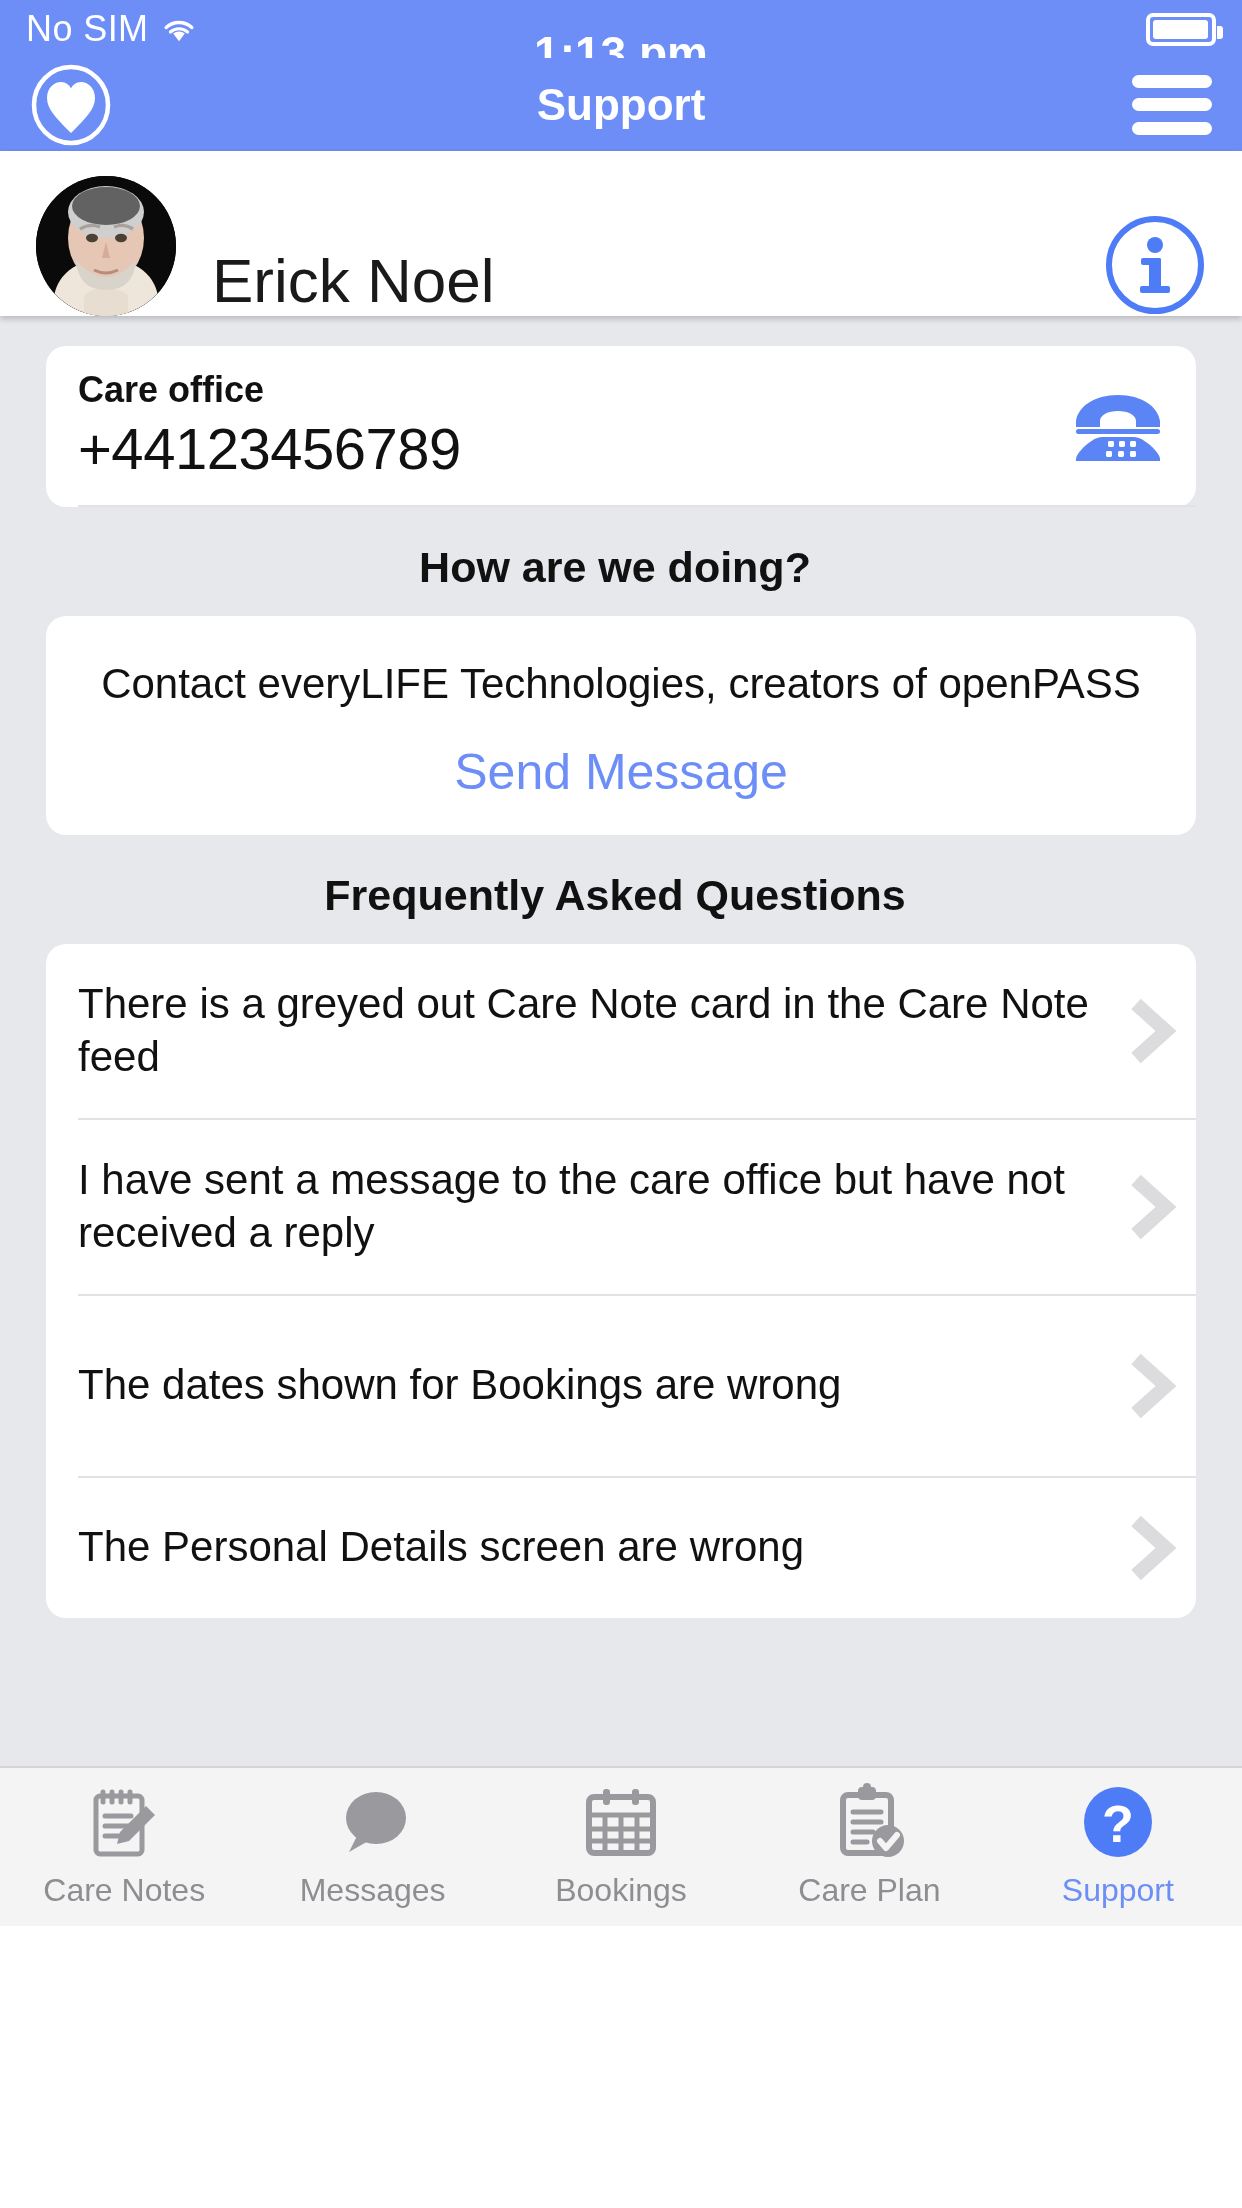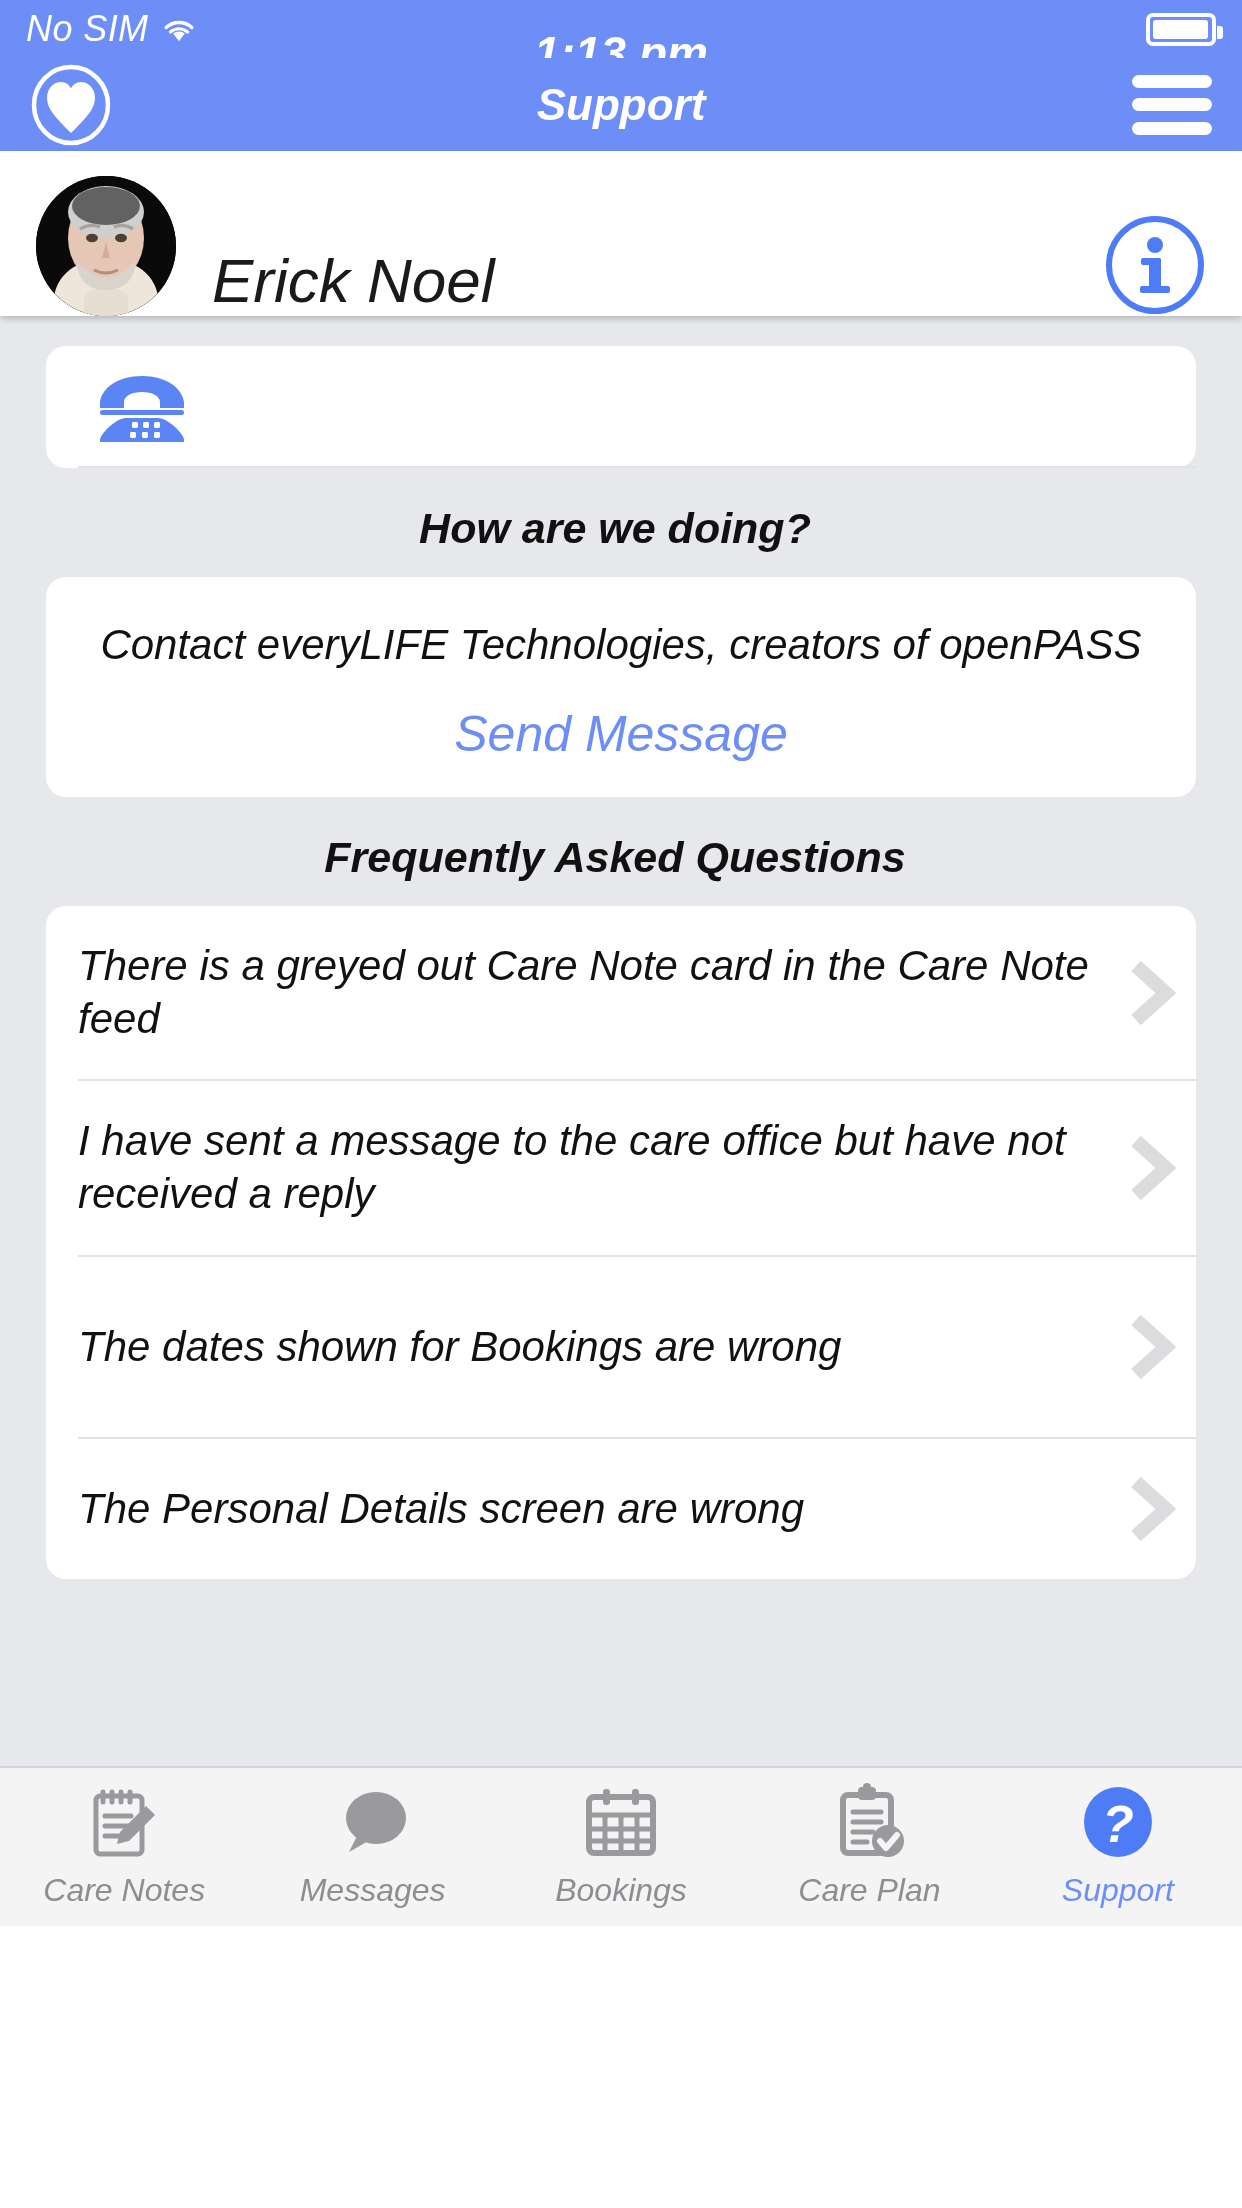--- a/index.html
+++ b/index.html
@@ -7,21 +7,20 @@
     width: 1242px; height: 2208px;
     background: #ffffff;
     font-family: "Liberation Sans", sans-serif;
     overflow: hidden;
   }
   .phone {
     position: relative;
     width: 1242px; height: 1926px;
     display: flex; flex-direction: column;
     background: #e7e8ec;
-    font-style: italic;
   }
 
   
   .statusbar {
     height: 58px;
     background: #6d8ef6;
     display: flex; align-items: center;
     padding: 0 26px;
     color: #ffffff;
     flex: 0 0 auto;
@@ -213,20 +212,24 @@
         <rect x="37" y="44" width="20" height="7" rx="2" fill="#4e7cf6"></rect>
       </svg>
     </span>
   </div>
 
   <div class="body">
 
     <div class="card">
 
       <div class="contact-row">
+        <div class="contact-text">
+          <div class="contact-label">Care office</div>
+          <div class="contact-number">+44123456789</div>
+        </div>
         <span class="phone-icon">
           <svg viewBox="0 0 92 78" width="92" height="78" aria-hidden="true">
             <path d="M46 8 C 22 8 6 20 4 34 l0 6 24 0 0 -6 c0 -6 8 -10 18 -10 s18 4 18 10 l0 6 24 0 0 -6 C 86 20 70 8 46 8 Z" fill="#5b84f5"></path>
             <rect x="4" y="42" width="84" height="5" rx="2.5" fill="#5b84f5"></rect>
             <path d="M30 50 l32 0 c10 0 26 16 26 22 l0 2 -84 0 0 -2 c0 -6 16 -22 26 -22 Z" fill="#5b84f5"></path>
             <g fill="#ffffff">
               <rect x="36" y="54" width="6" height="6" rx="1.4"></rect>
               <rect x="47" y="54" width="6" height="6" rx="1.4"></rect>
               <rect x="58" y="54" width="6" height="6" rx="1.4"></rect>
               <rect x="34" y="64" width="6" height="6" rx="1.4"></rect>

